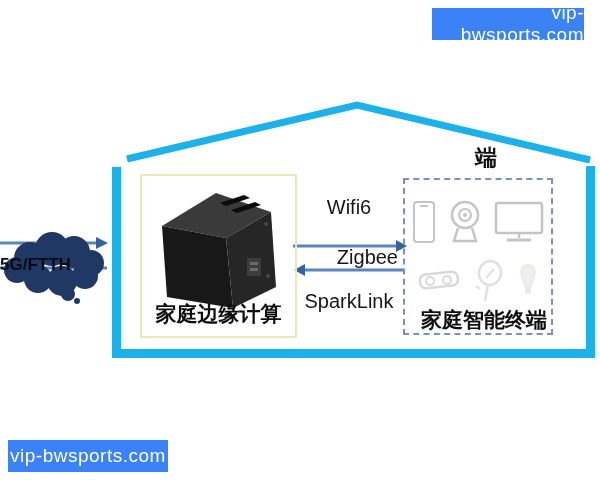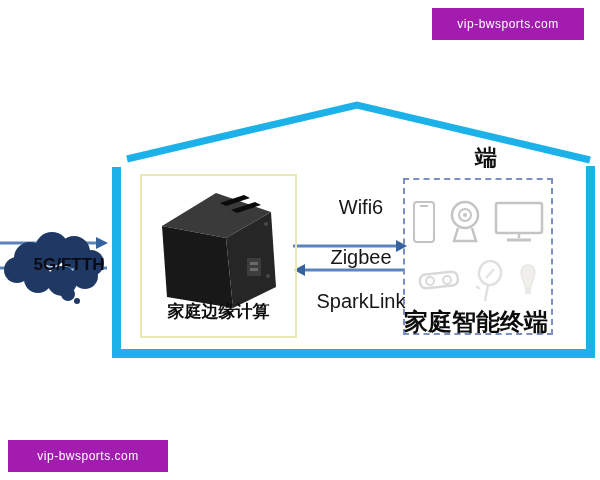--- a/index.html
+++ b/index.html
@@ -1,36 +1,36 @@
 <!DOCTYPE html>
 <html><head>
 <meta charset="utf-8">
 <style>
   html,body{margin:0;padding:0;background:#fff;}
   #stage{position:relative;width:600px;height:480px;background:#ffffff;overflow:hidden;
          font-family:"Liberation Sans", sans-serif;}
   .abs{position:absolute;}
   svg{display:block;}
-  .watermark{position:absolute;background:#a21caf;color:#fff;display:flex;
-             align-items:center;justify-content:center;font-size:12px;letter-spacing:0.5px;}
+  .watermark{position:absolute;background:#3b82f6;color:#fff;display:flex;
+             align-items:center;justify-content:center;font-size:19px;letter-spacing:0.5px;text-align:right;}
   .wm-top{left:432px;top:8px;width:152px;height:32px;}
   .wm-bottom{left:8px;top:440px;width:160px;height:32px;}
-  .cloud-label{left:0;top:255px;width:106px;text-align:center;font-size:17px;
-               font-weight:bold;color:#0a0a14;letter-spacing:0px;padding-left:16px;}
-  .proto{left:312px;width:98px;text-align:center;font-size:20px;color:#161616;}
-  .p0{top:196px;} .p1{top:219px;} .p2{top:246px;} .p3{top:269px;} .p4{top:290px;}
+  .cloud-label{left:0;top:255px;width:106px;text-align:left;font-size:17px;
+               font-weight:bold;color:#0a0a14;letter-spacing:0px;}
+  .proto{left:300px;width:98px;text-align:center;font-size:20px;color:#161616;}
+  .p0{top:196px;} .p1{top:219px;} .p2{top:246px;text-align:right;} .p3{top:269px;} .p4{top:290px;}
   .edge-box{left:140px;top:174px;width:157px;height:164px;border:2px solid #eae9b5;
             background:transparent;box-sizing:border-box;}
-  .edge-label{left:140px;top:300px;width:157px;text-align:center;font-size:17px;
+  .edge-label{left:140px;top:300px;width:157px;text-align:center;font-size:21px;
               font-weight:bold;color:#0d0d0d;}
   .terminal-box{left:403px;top:178px;width:150px;height:157px;border:2px dashed #7b8fc4;
                 background:transparent;box-sizing:border-box;}
   .terminal-tag{left:458px;top:143px;width:56px;text-align:center;font-size:22px;
                 font-weight:bold;color:#111;}
-  .terminal-label{left:398px;top:306px;width:150px;text-align:right;font-size:24px;
+  .terminal-label{left:421px;top:306px;width:150px;text-align:left;font-size:21px;
                   font-weight:bold;color:#0d0d0d;}
   .icon-row{position:absolute;display:flex;align-items:center;justify-content:center;gap:12px;}
   .row1{left:408px;top:196px;width:140px;height:52px;}
   .row2{left:408px;top:258px;width:140px;height:46px;}
 </style>
 </head>
 <body>
 
 <div id="stage">
 

